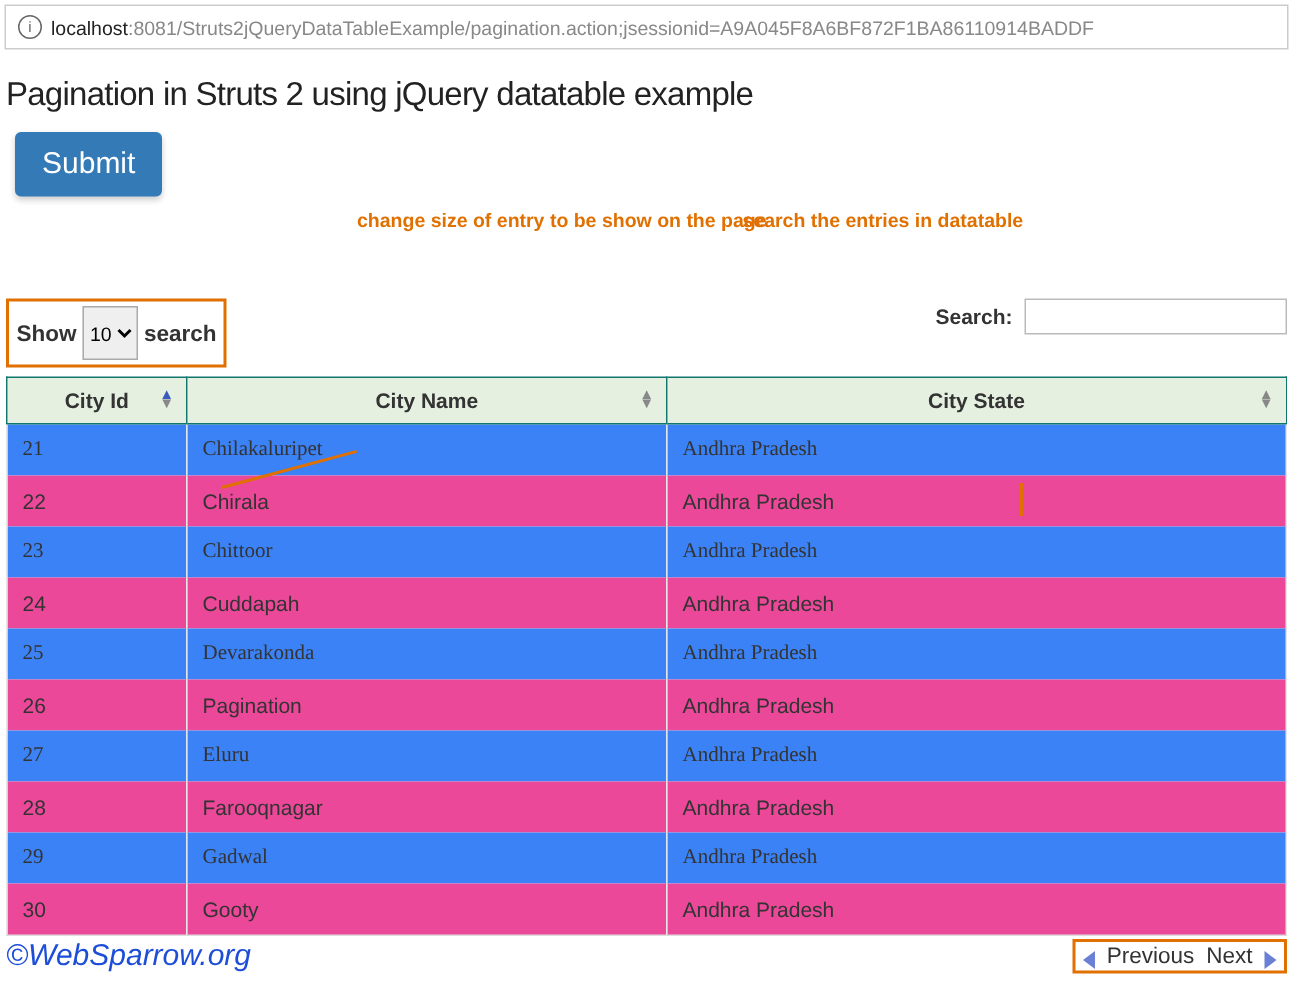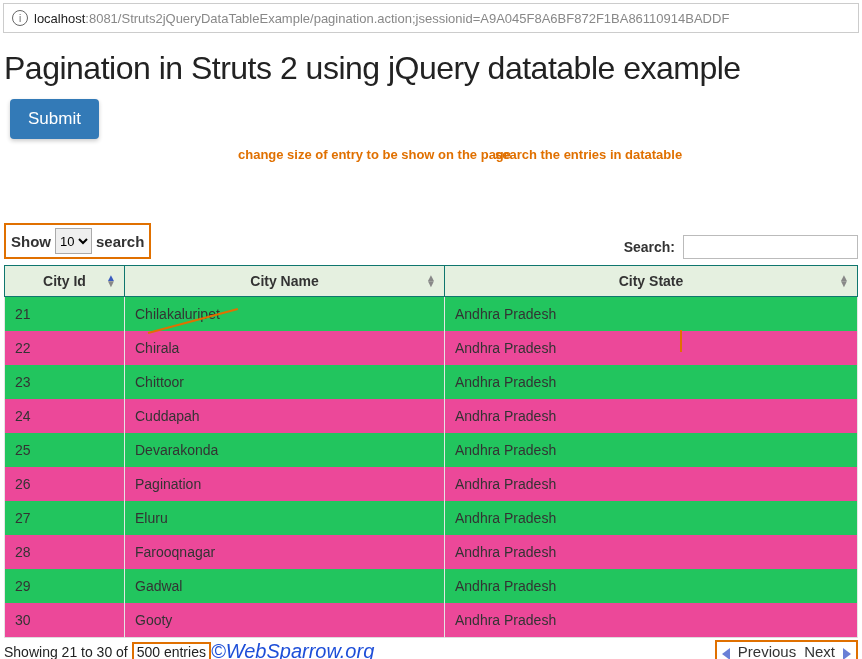--- a/index.html
+++ b/index.html
@@ -1,36 +1,36 @@
 <!DOCTYPE html>
 <html><head>
 <meta charset="utf-8">
 <style>
 * { box-sizing: border-box; margin: 0; padding: 0; }
 body { font-family: Arial, Helvetica, sans-serif; color: #333; font-size: 14px; width: 862px; background: #fff; }
 .url-bar { border: 1px solid #ccc; height: 30px; display: flex; align-items: center; padding: 0 8px; background: #fff; color: #555; font-size: 13px; margin: 3px; }
 .url-icon { width: 16px; height: 16px; border: 1px solid #666; border-radius: 50%; display: flex; align-items: center; justify-content: center; font-size: 10px; color: #666; margin-right: 6px; flex-shrink: 0; }
 .url-host { color: #222; }
 .url-rest { color: #888; }
-.page-title { font-size: 32px; font-weight: normal; color: #222; padding: 14px 4px 12px; letter-spacing: -0.5px; }
-.submit-btn { background: #337ab7; color: #fff; border: none; border-radius: 4px; padding: 10px 18px; font-size: 17px; margin: 0 10px 8px; cursor: pointer; box-shadow: 0 2px 4px rgba(0,0,0,0.2); }
+.page-title { font-size: 22px; font-weight: normal; color: #222; padding: 14px 4px 12px; letter-spacing: -0.5px; }
+.submit-btn { background: #337ab7; color: #fff; border: none; border-radius: 4px; padding: 10px 18px; font-size: 20px; margin: 0 10px 8px; cursor: pointer; box-shadow: 0 2px 4px rgba(0,0,0,0.2); }
 .annotations { position: relative; height: 60px; }
 .anno { position: absolute; color: #e07000; font-weight: bold; font-size: 13px; }
-.controls-row { display: flex; justify-content: space-between; align-items: flex-end; padding: 0 4px 6px; margin-top: 16px; }
+.controls-row { display: flex; justify-content: space-between; align-items: flex-start; padding: 0 4px 6px; }
 .length-box { border: 2px solid #e07000; padding: 3px 5px; display: flex; align-items: center; gap: 4px; font-weight: bold; font-size: 15px; }
-.length-box select { height: 26px; font-size: 13px; border: 1px solid #aaa; }
+.length-box select { height: 36px; font-size: 13px; border: 1px solid #aaa; }
 .search-ctrl { display: flex; align-items: center; gap: 8px; font-weight: bold; }
 .search-ctrl input { border: 1px solid #bbb; height: 24px; width: 175px; padding: 2px 5px; font-size: 13px; }
 .table-wrap { padding: 0 4px; }
 table.dt { width: 100%; border-collapse: collapse; border: 1px solid #ddd; }
 table.dt thead th { background: #e5f0e0; border: 1px solid #0f766e; text-align: center; padding: 7px 10px; font-weight: bold; font-size: 14px; position: relative; }
 .sort-ind { position: absolute; right: 8px; top: 50%; transform: translateY(-50%); font-size: 10px; color: #888; line-height: 6px; }
 .sort-ind .active-up { color: #3a5cbf; }
 table.dt tbody td { padding: 9px 10px; border-left: 1px solid #e5e5e5; border-right: 1px solid #e5e5e5; }
-table.dt tbody tr.odd { background: #22c55e; }
+table.dt tbody tr.odd { background: #3b82f6; font-family: Liberation Serif, serif; }
 table.dt tbody tr.even { background: #ec4899; }
 .footer-row { display: flex; justify-content: space-between; align-items: center; padding: 2px 4px 4px; }
 .info-text { font-size: 14px; color: #222; }
 .info-box { border: 2px solid #e07000; padding: 0 3px; display: inline-block; }
 .watermark { color: #1d4ed8; font-size: 20px; font-style: italic; text-align: left; flex: 1; }
 .pager { border: 2px solid #e07000; padding: 1px 5px; display: flex; align-items: flex-end; gap: 8px; font-size: 15px; }
 .pager-arrow { display: inline-block; width: 0; height: 0; border-top: 6px solid transparent; border-bottom: 6px solid transparent; }
 .pager-arrow.left { border-right: 8px solid #6a7fd6; }
 .pager-arrow.right { border-left: 8px solid #6a7fd6; }
 .pager a { color: #333; text-decoration: none; cursor: pointer; }
@@ -142,23 +142,20 @@
           <tr class="even">
             <td>30</td>
             <td>Gooty</td>
             <td>Andhra Pradesh</td>
           </tr>
         </tbody>
     </table>
   </div>
 
   <div class="footer-row">
-    <div class="info-text">
-      <span>Showing 21 to 30 of </span><span class="info-box">500 entries</span>
-    </div>
     <div class="watermark">©WebSparrow.org</div>
     <div class="pager">
       <span class="pager-arrow left"></span>
       <a>Previous</a>
       <a>Next</a>
       <span class="pager-arrow right"></span>
     </div>
   </div>
 </div>
 

